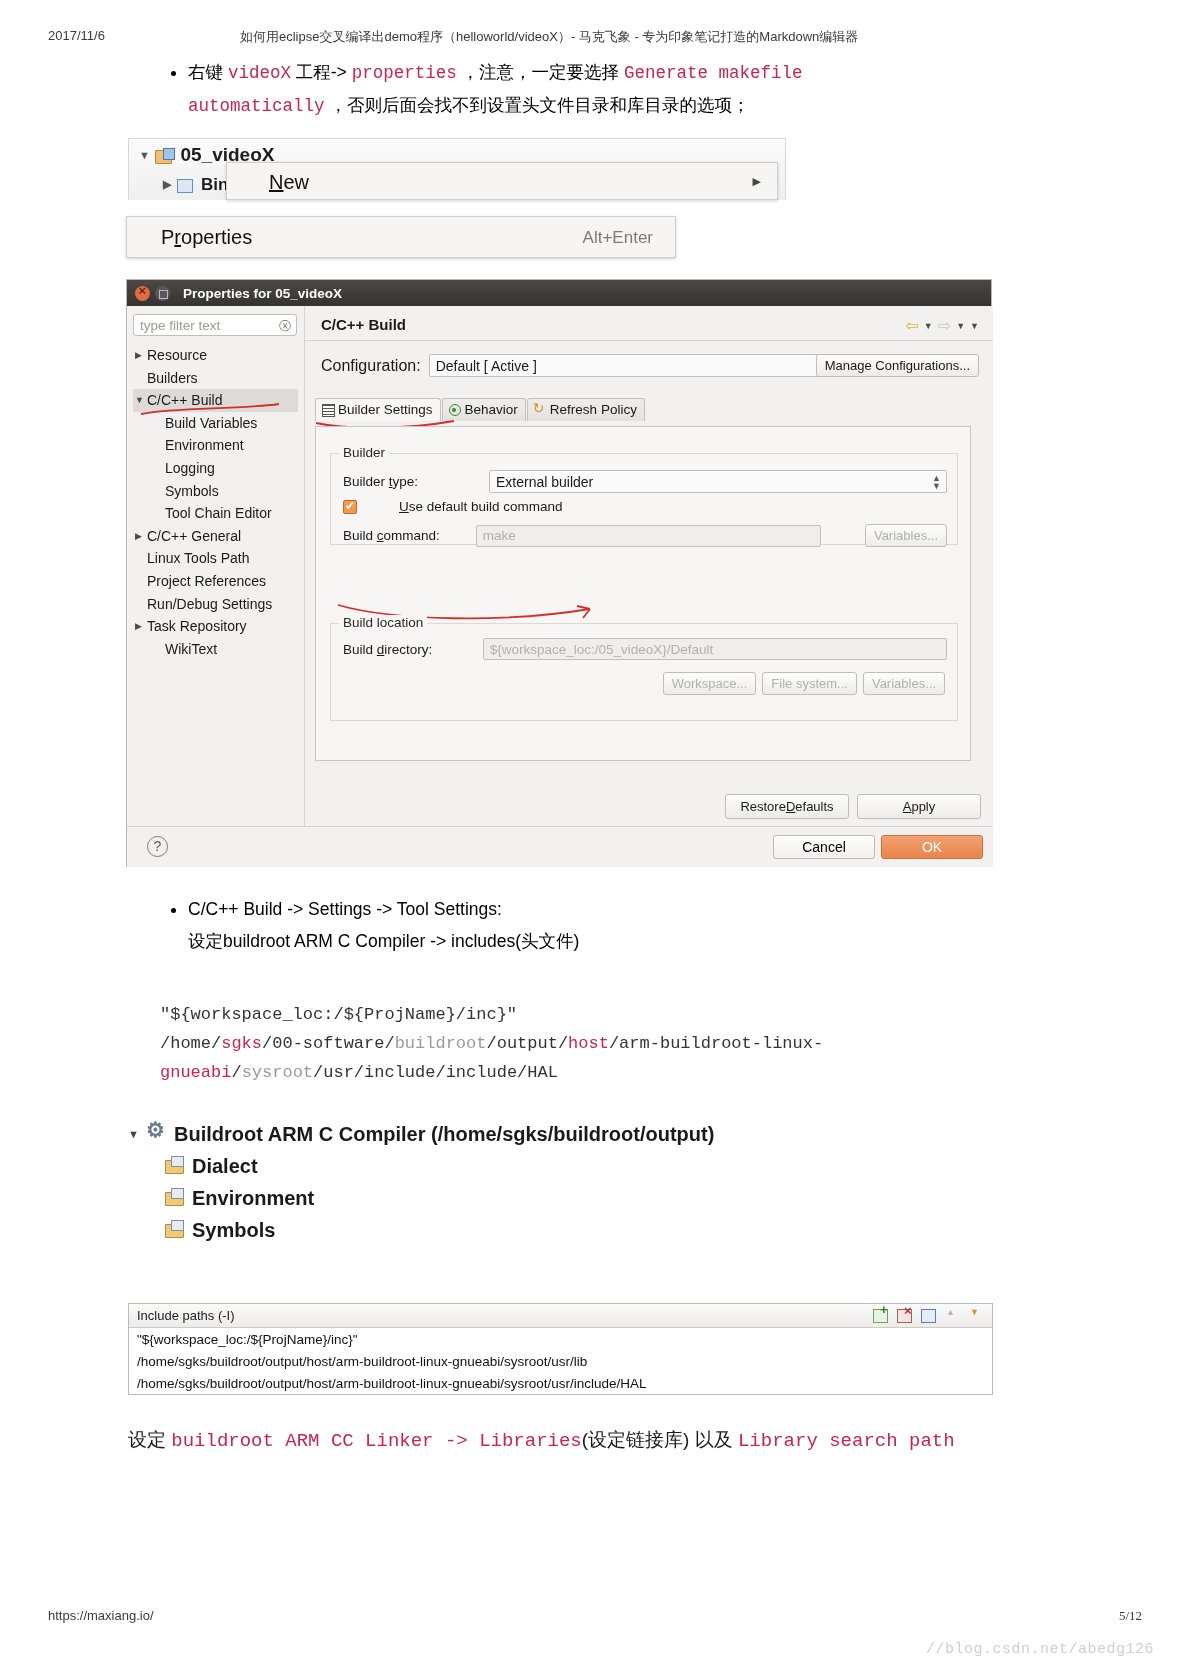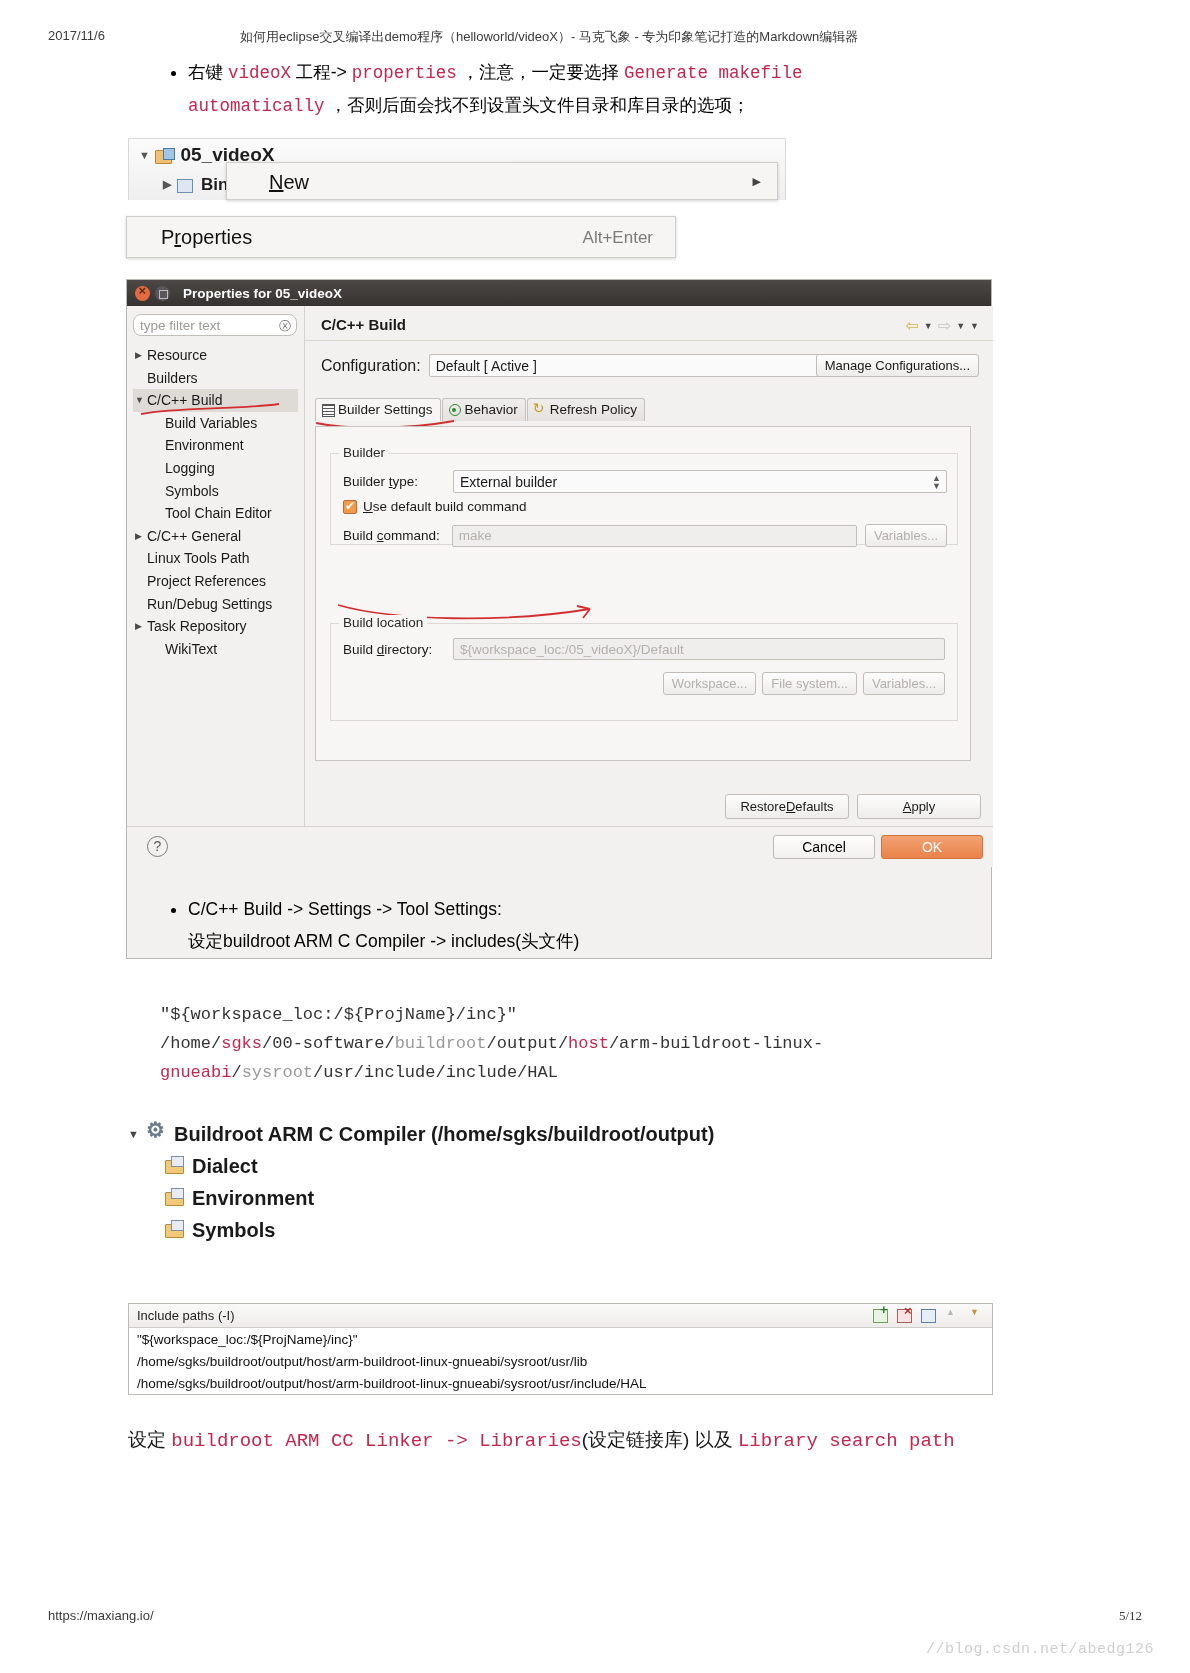--- a/index.html
+++ b/index.html
@@ -78,39 +78,39 @@
   .ctxmenu2 {
     position:absolute; left:126px; top:216px; width:550px; height:42px;
     background:#f6f5f4; border:1px solid #cfcdc9;
     box-shadow:0 1px 3px rgba(0,0,0,.18);
   }
   .ctxmenu2 .mi { position:absolute; left:34px; top:9px; font-size:20px; color:#111; }
   .ctxmenu2 .accel { position:absolute; right:22px; top:11px; font-size:17px; color:#7b7b7b; }
 
   
   .dlg {
-    position:absolute; left:126px; top:279px; width:866px; height:680px;
+    position:absolute; left:126px; top:279px; width:866px; height:588px;
     background:#f2f1f0; border:1px solid #b9b6b2;
   }
   .dlg-title {
     height:26px; background:linear-gradient(#4b4846,#35322f);
     color:#fff; font-size:13.5px; font-weight:bold;
     display:flex; align-items:center; padding-left:8px;
   }
   .tb-btn { width:15px; height:15px; border-radius:50%; margin-right:5px; display:inline-block; position:relative;}
   .tb-close { background:#e36b42; }
   .tb-close:after{ content:"\00d7"; position:absolute; left:3.5px; top:-3px; font-size:13px; color:#5b2a12; font-weight:bold;}
   .tb-max { background:#59565a; }
   .tb-max:after{ content:""; position:absolute; left:4px; top:4px; width:7px; height:7px; border:1px solid #bdbcbe;}
   .dlg-title span.t { margin-left:8px; }
 
   .dlg-body { position:absolute; left:0; top:26px; width:866px; height:520px; display:flex; }
   .dlg-left { width:178px; background:#f2f1f0; border-right:1px solid #d6d3cf; padding:8px 6px 0 6px; }
   .filter {
-    width:164px; height:22px; background:#fff; border:1px solid #c2bfbb; border-radius:8px;
+    width:164px; height:22px; background:#fff; border:1px solid #c2bfbb; border-radius:3px;
     position:relative; display:flex; align-items:center; padding:0 6px;
   }
   .filter span.ph { font-size:13.5px; color:#9c9a97; }
   .filter .clr { position:absolute; right:5px; top:3px; font-size:12px; color:#6e6b68; }
   .tree { margin-top:8px; }
   .tnode {
     font-size:14px; color:#1a1a1a; line-height:22.6px; height:22.6px;
     position:relative; padding-left:14px; white-space:nowrap;
   }
   .tnode .arr { position:absolute; left:2px; top:0; font-size:9px; color:#4a4a4a; }
@@ -162,21 +162,21 @@
 
   .group { position:absolute; border:1px solid #dcd9d5; }
   .group > .glabel {
     position:absolute; top:-9px; left:8px; background:#f7f6f5; padding:0 4px;
     font-size:13.5px; color:#2a2a2a;
   }
   .grp-builder { left:14px; top:26px; width:628px; height:92px; }
   .grp-makegen { left:14px; top:136px; width:628px; height:42px; }
   .grp-buildloc{ left:14px; top:196px; width:628px; height:98px; }
 
-  .fld-row { position:absolute; display:flex; align-items:center; }
+  .fld-row { position:absolute; display:flex; align-items:center;gap:36px; }
   .lbl { font-size:13.5px; color:#1a1a1a; white-space:nowrap; }
   .lbl u { text-decoration:underline; }
   .txtin {
     height:22px; background:#fafafa; border:1px solid #c2bfbb; border-radius:2px;
     font-size:13.5px; display:flex; align-items:center; padding:0 6px; position:relative;
   }
   .txtin.disabled { background:#f0eeec; color:#b3b0ac; }
 
   .chk { width:14px; height:14px; border:1px solid #c06a3a; background:#f2994a;
          display:inline-block; position:relative; border-radius:2px; margin-right:6px; flex:none;}

